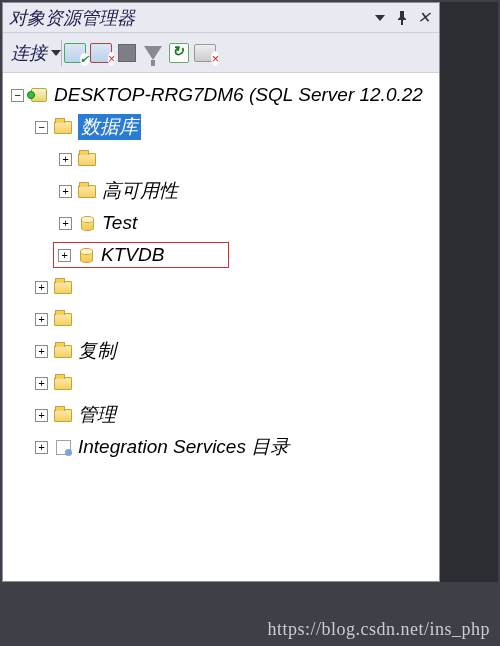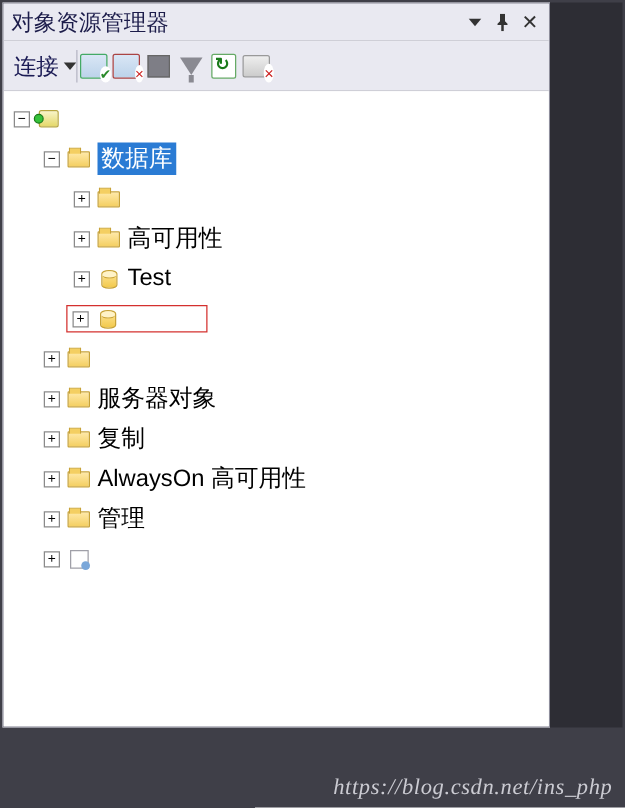--- a/index.html
+++ b/index.html
@@ -8,21 +8,21 @@
     width:500px; height:646px;
     font-family: "Microsoft YaHei", Tahoma, sans-serif;
     font-size:17px;
     background:#3f3f48;
     position:relative;
     overflow:hidden;
   }
   .outer {
     position:absolute; left:2px; top:2px; width:438px; height:580px;
     border:1px solid #8e8e9c; background:#fff;
-    display:flex; flex-direction:column;
+    display:flex; flex-direction:column;font-style:italic;
   }
   
   .titlebar {
     height:30px; background:#e9e9f1; border-bottom:1px solid #cfcfd7;
     display:flex; align-items:center; padding:0 6px; color:#1c1c4a;
     font-size:18px;
   }
   .titlebar .title { flex:1; }
   .titlebar .ctrl { width:18px; height:18px; display:flex; align-items:center; justify-content:center; margin-left:4px; color:#333; }
   
@@ -67,21 +67,21 @@
   .fi-folder { width:18px;height:13px;background:linear-gradient(#ffe9a8,#f4cf62);border:1px solid #c7a238;border-radius:1px; position:relative;}
   .fi-folder::before{content:"";position:absolute;left:0;top:-4px;width:8px;height:4px;background:#f4cf62;border:1px solid #c7a238;border-bottom:none;border-radius:1px 1px 0 0;}
   .fi-db { width:13px;height:15px;border-radius:6px/3px;background:linear-gradient(#ffe69a,#f2c94c);border:1px solid #c7a238;position:relative;}
   .fi-db::before{content:"";position:absolute;left:0;right:0;top:0;height:5px;border-radius:6px/3px;background:#fff3c8;border-bottom:1px solid #c7a238;}
   .fi-ssis { width:15px;height:15px;background:#fff;border:1px solid #a0a0a8;position:relative;}
   .fi-ssis::after{content:"";position:absolute;right:-2px;bottom:-2px;width:7px;height:7px;background:#7aa7d9;border-radius:50%;}
   .fi-agent { width:15px;height:15px;background:#fff;border:1px solid #a0a0a8;position:relative;}
   .fi-agent::after{content:"×";position:absolute;right:-4px;bottom:-5px;color:#c22;font-size:12px;}
   .watermark{
     position:absolute; right:10px; bottom:6px;
-    color:#cbcbd2; font-size:18px; font-style:italic; letter-spacing:.5px;
+    color:#cbcbd2; font-size:18px; letter-spacing:.5px;
     font-family: Georgia, serif;
   }
   .shadow{
     position:absolute; left:440px; top:2px; width:58px; height:580px;
     background:rgba(0,0,0,.28);
   }
 </style>
 </head>
 <body>
 
@@ -129,20 +129,21 @@
   </div>
 
   <div class="tree">
 
     <div class="row">
       <span class="ind" style="width:4px"></span>
       <span class="exp">−</span>
       <span class="ic">
           <span class="fi-server"></span>
         </span>
+      <span class="label">DESKTOP-RRG7DM6 (SQL Server 12.0.22</span>
     </div>
 
     <div class="row">
       <span class="ind" style="width:28px"></span>
       <span class="exp">−</span>
       <span class="ic">
           <span class="fi-folder"></span>
         </span>
       <span class="label sel">数据库</span>
     </div>
@@ -173,73 +174,73 @@
       <span class="label">Test</span>
     </div>
 
     <div class="row">
       <span class="ind" style="width:46px"></span>
       <span class="highlight-box" style="display:flex;align-items:center;">
         <span class="exp" style="margin-left:4px;">+</span>
         <span class="ic">
             <span class="fi-db"></span>
           </span>
+        <span class="label">KTVDB</span>
         <span style="width:60px;display:inline-block"></span>
       </span>
     </div>
 
     <div class="row">
       <span class="ind" style="width:28px"></span>
       <span class="exp">+</span>
       <span class="ic">
           <span class="fi-folder"></span>
         </span>
     </div>
 
     <div class="row">
       <span class="ind" style="width:28px"></span>
       <span class="exp">+</span>
       <span class="ic">
           <span class="fi-folder"></span>
         </span>
-      <span class="label">服务器对象</span>
     </div>
 
     <div class="row">
       <span class="ind" style="width:28px"></span>
       <span class="exp">+</span>
       <span class="ic">
           <span class="fi-folder"></span>
         </span>
       <span class="label">复制</span>
     </div>
 
     <div class="row">
       <span class="ind" style="width:28px"></span>
       <span class="exp">+</span>
       <span class="ic">
           <span class="fi-folder"></span>
         </span>
-      <span class="label">AlwaysOn 高可用性</span>
     </div>
 
     <div class="row">
       <span class="ind" style="width:28px"></span>
       <span class="exp">+</span>
       <span class="ic">
           <span class="fi-folder"></span>
         </span>
       <span class="label">管理</span>
     </div>
 
     <div class="row">
       <span class="ind" style="width:28px"></span>
       <span class="exp">+</span>
       <span class="ic">
           <span class="fi-ssis"></span>
         </span>
+      <span class="label">Integration Services 目录</span>
     </div>
 
 
   </div>
 </div>
 
 <div class="watermark">https://blog.csdn.net/ins_php</div>
 
 </body></html>

